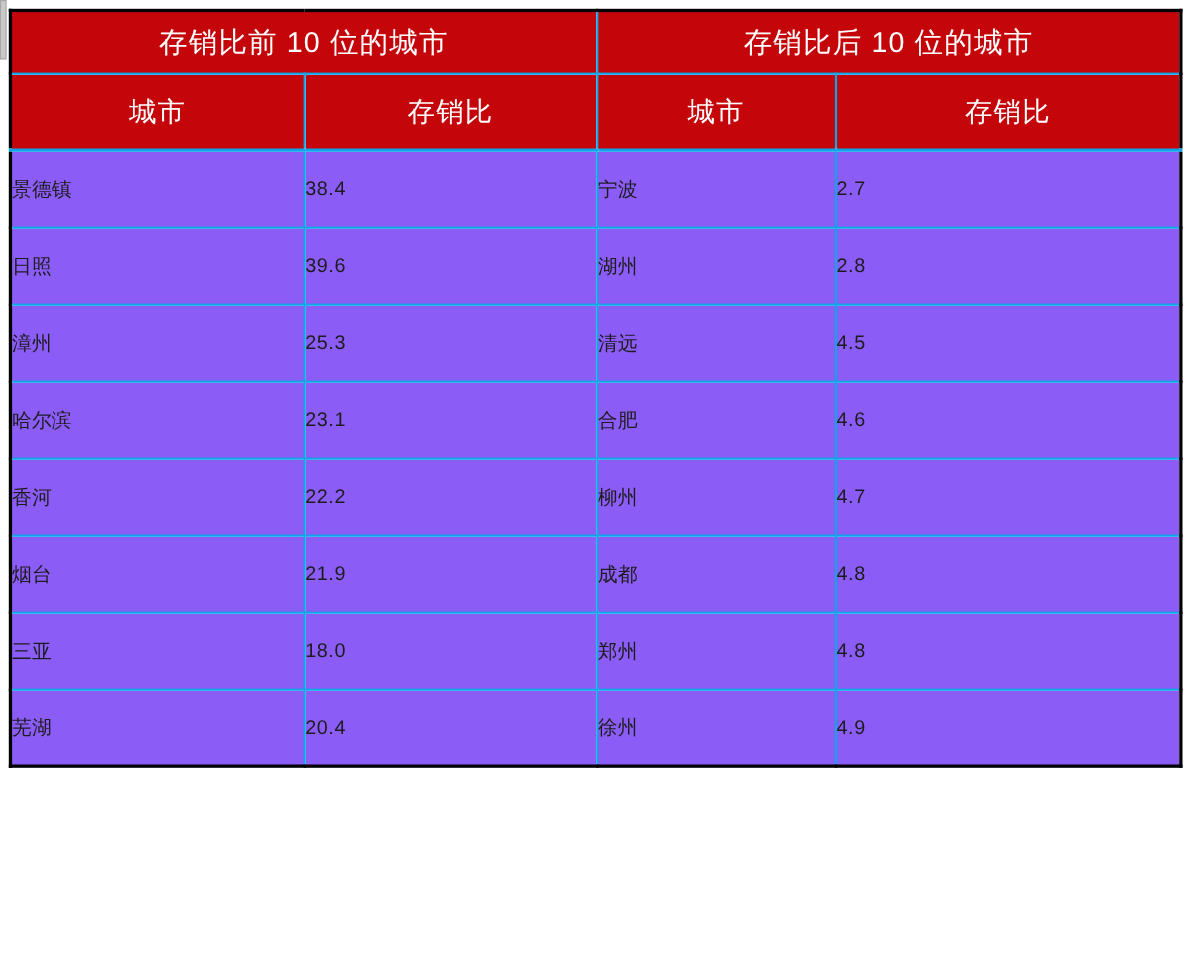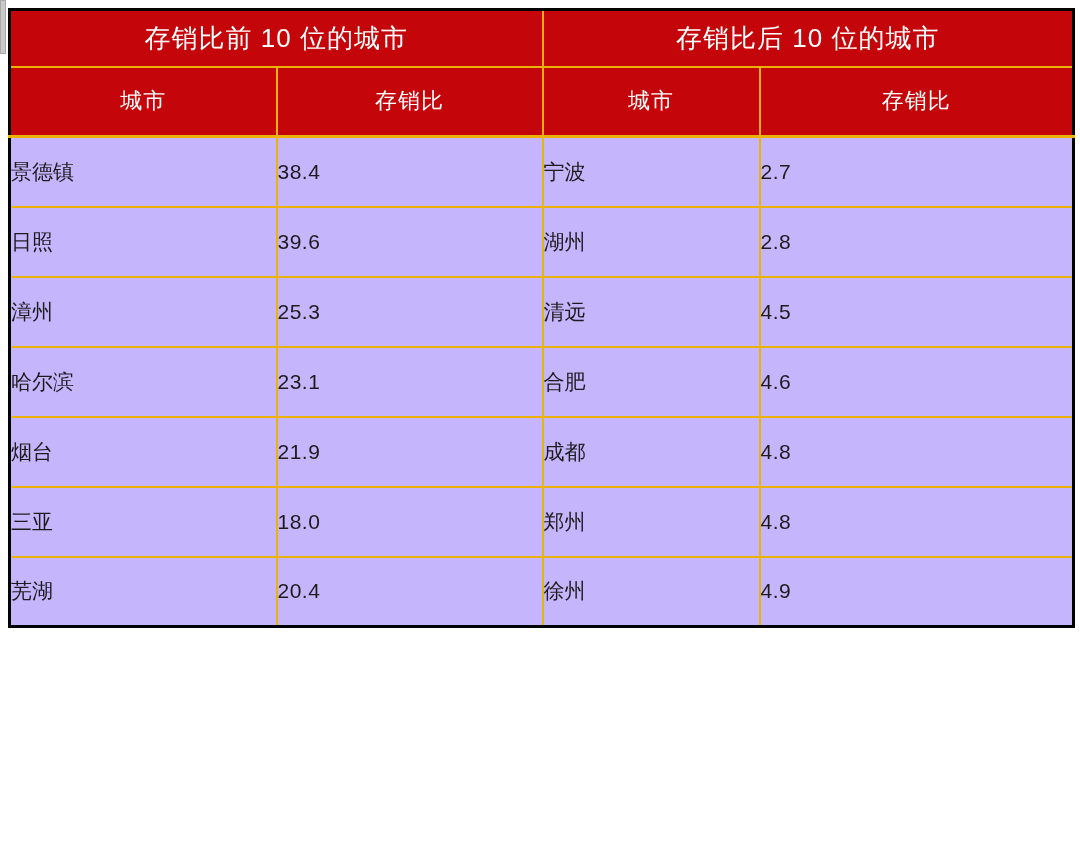--- a/index.html
+++ b/index.html
@@ -20,48 +20,48 @@
   }
   .city-table {
     position: absolute;
     left: 8px; top: 8px;
     width: 1064px;
     border-collapse: collapse;
     table-layout: fixed;
     border: 3px solid #000000;
   }
   .city-table th, .city-table td {
-    border: 2px solid #eab308;
+    border: 2px solid #0ea5e9;
     vertical-align: middle;
     padding: 0;
     overflow: hidden;
     white-space: nowrap;
   }
   .title-row th {
     height: 57px;
     background: var(--header-bg, #c40509);
     color: var(--header-text, #ffffff);
     font-size: 26px;
     font-weight: 400;
     letter-spacing: 1px;
   }
   .head-row th {
     height: 70px;
     background: var(--header-bg, #c40509);
     color: var(--header-text, #ffffff);
-    font-size: 22px;
+    font-size: 25px;
     font-weight: 400;
     letter-spacing: 1px;
     border-bottom-width: 3px;
   }
   .data-row td {
     height: 70px;
-    background: #c4b5fd;
+    background: #8b5cf6;
     color: var(--body-text, #1c1c1c);
-    font-size: 21px;
+    font-size: 18px;
     font-weight: 400;
   }
   .data-row td.ratio-cell {
     letter-spacing: 0.5px;
   }
 </style>
 </head>
 <body>
 
 <div class="edge-artifact"></div>
@@ -104,20 +104,26 @@
       <td class="city-cell">清远</td>
       <td class="ratio-cell">4.5</td>
     </tr>
     <tr class="data-row">
       <td class="city-cell">哈尔滨</td>
       <td class="ratio-cell">23.1</td>
       <td class="city-cell">合肥</td>
       <td class="ratio-cell">4.6</td>
     </tr>
     <tr class="data-row">
+      <td class="city-cell">香河</td>
+      <td class="ratio-cell">22.2</td>
+      <td class="city-cell">柳州</td>
+      <td class="ratio-cell">4.7</td>
+    </tr>
+    <tr class="data-row">
       <td class="city-cell">烟台</td>
       <td class="ratio-cell">21.9</td>
       <td class="city-cell">成都</td>
       <td class="ratio-cell">4.8</td>
     </tr>
     <tr class="data-row">
       <td class="city-cell">三亚</td>
       <td class="ratio-cell">18.0</td>
       <td class="city-cell">郑州</td>
       <td class="ratio-cell">4.8</td>

